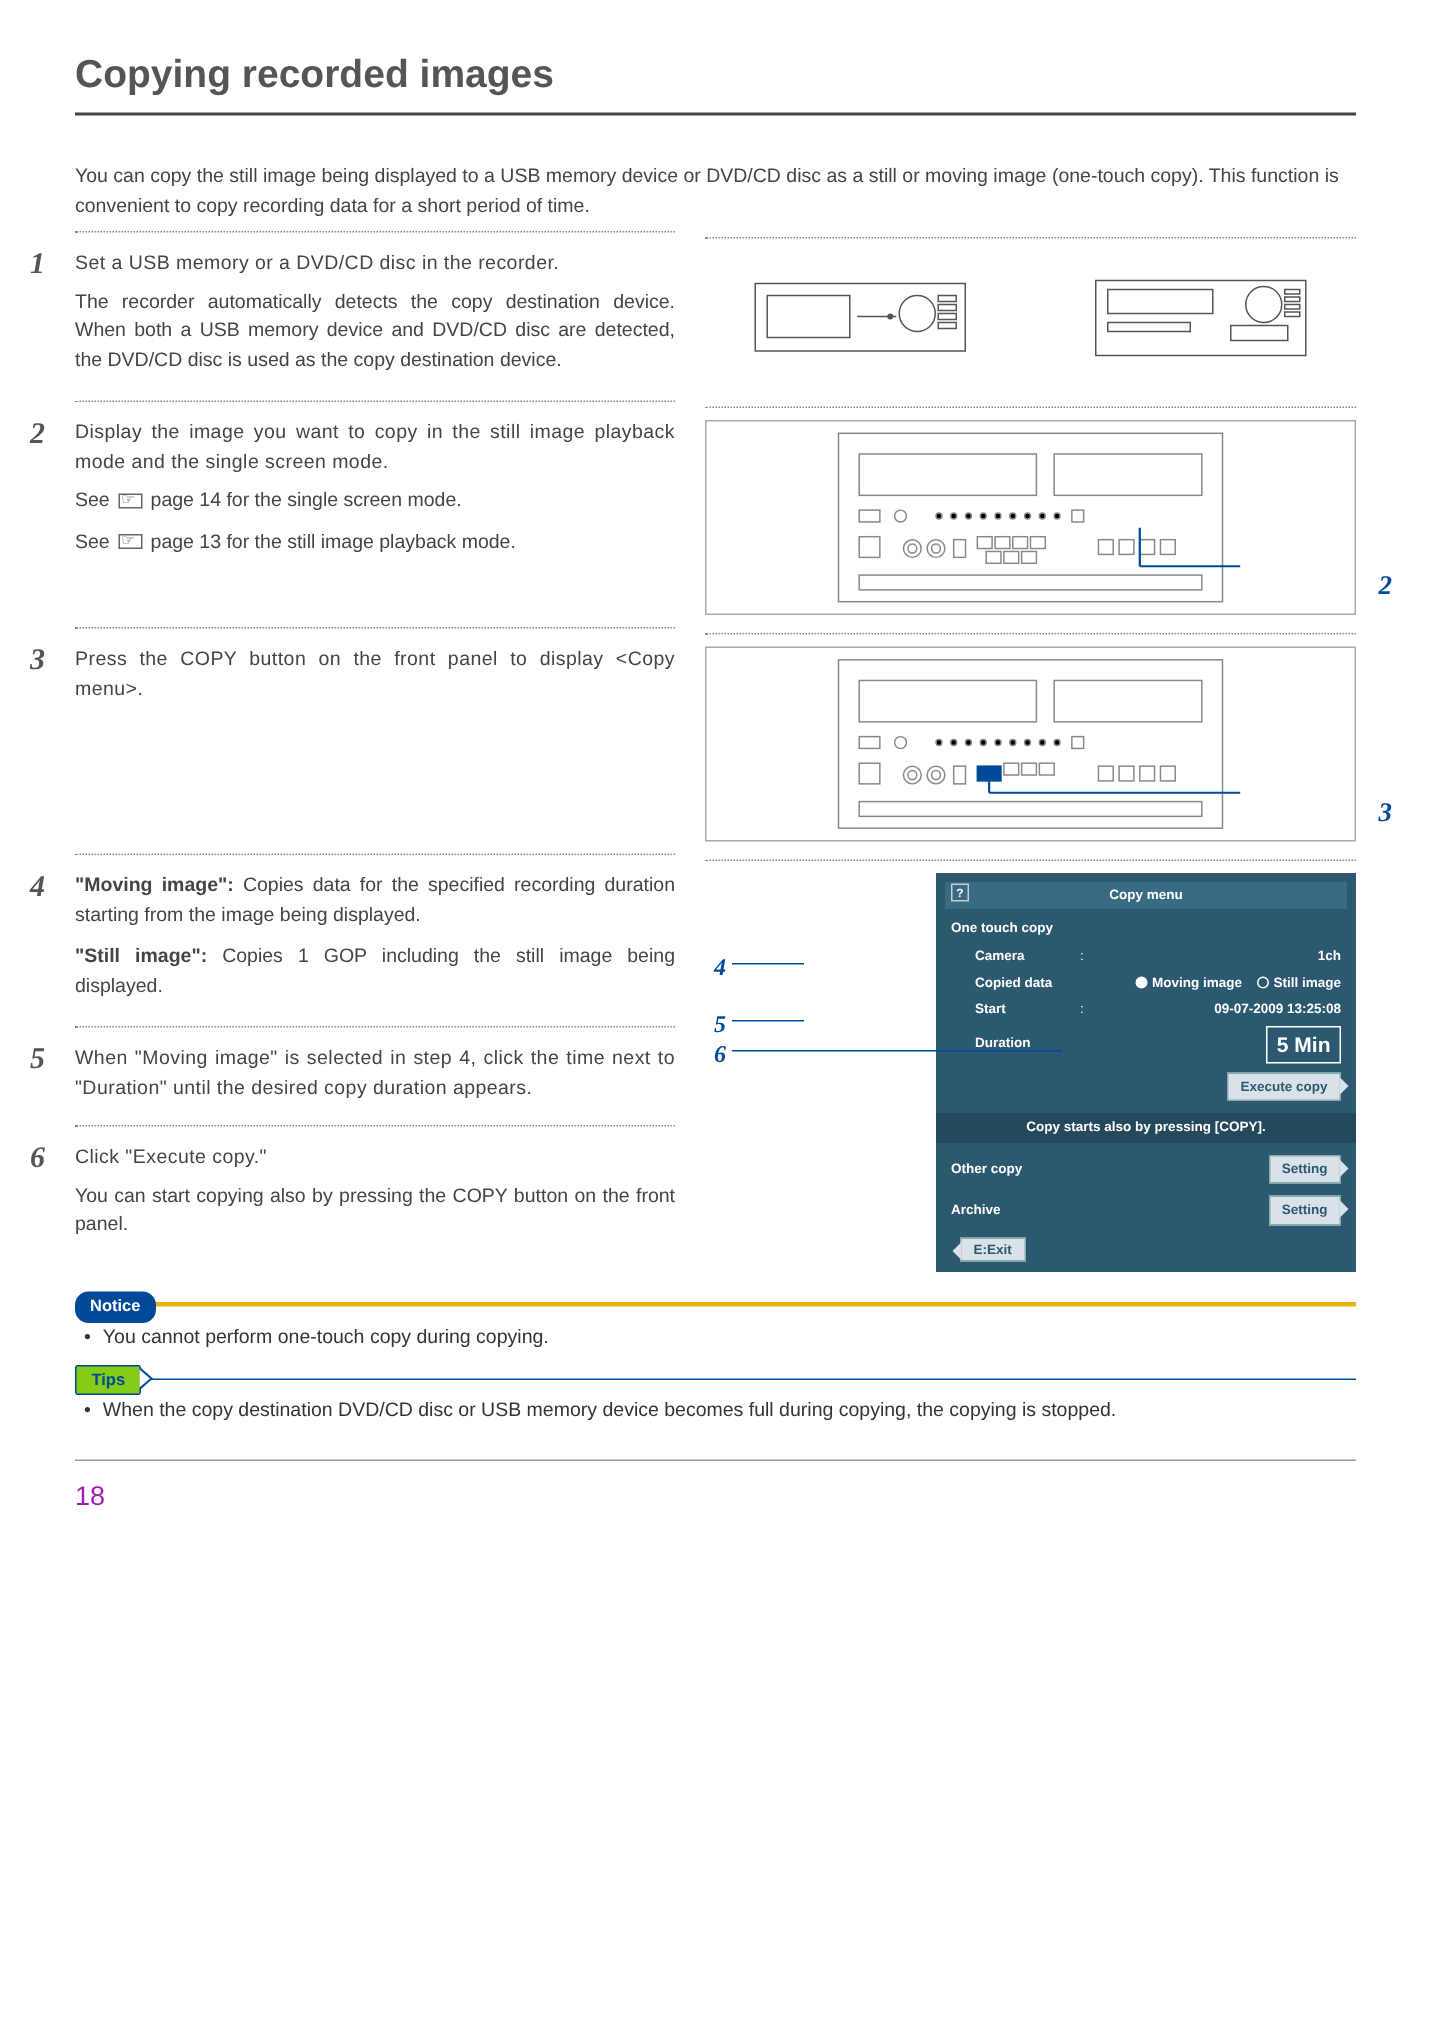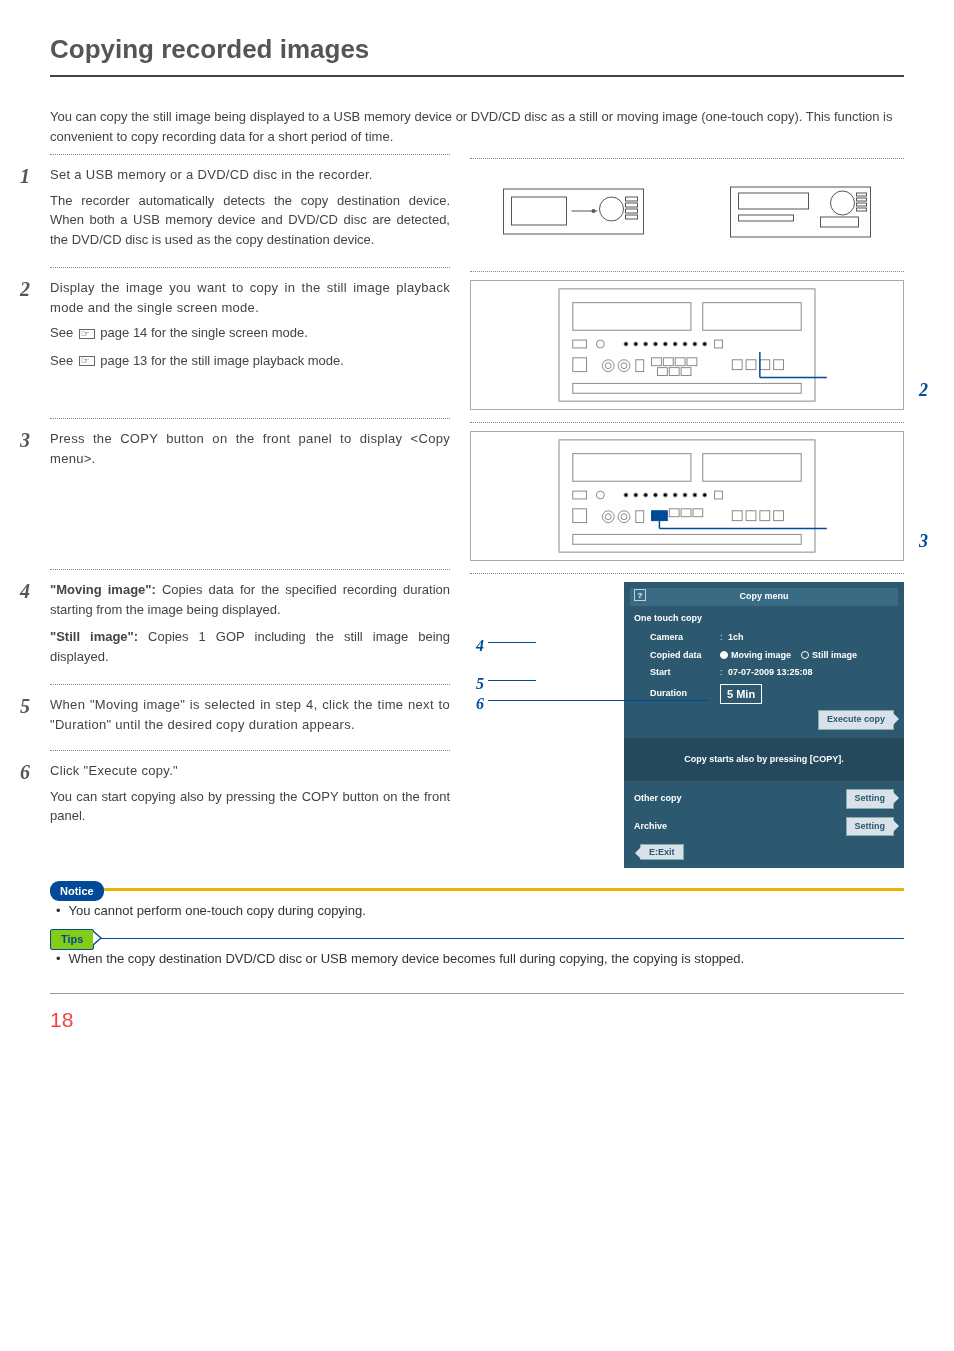--- a/index.html
+++ b/index.html
@@ -101,39 +101,39 @@
   }
   .copy-menu .cm-title .q {
     position: absolute; left: 4px; top: 1px;
     width: 12px; height: 12px; border: 1px solid #ccc;
     font-size: 8px; line-height: 12px;
   }
   .copy-menu .cm-section { font-weight: bold; padding: 2px 0 4px 4px; }
   .copy-menu .cm-row { display: flex; align-items: center; padding: 2px 4px 2px 20px; }
   .copy-menu .cm-label { width: 70px; font-weight: bold; }
   .copy-menu .cm-colon { width: 8px; }
-  .copy-menu .cm-value { flex: 1; font-weight: bold; }
+  .copy-menu .cm-value { flex: 1; font-weight: bold; text-align: right; }
   .copy-menu .radio { display: inline-block; width: 8px; height: 8px; border-radius: 50%; border: 1px solid #fff; vertical-align: middle; margin-right: 3px; }
   .copy-menu .radio.sel { background: #fff; }
-  .copy-menu .box { border: 1px solid #fff; padding: 1px 6px; display: inline-block; font-weight: bold; font-size: 11px; }
+  .copy-menu .box { border: 1px solid #fff; padding: 1px 6px; display: inline-block; font-weight: bold; font-size: 14px; }
   .copy-menu .btn {
     background: #d9e2e8; color: #2c5870; border: 1px solid #8aa;
     padding: 2px 8px; font-size: 9px; font-weight: bold;
     position: relative;
   }
   .copy-menu .btn-arrow::after {
     content: ""; position: absolute; right: -6px; top: 2px;
     border-top: 6px solid transparent; border-bottom: 6px solid transparent; border-left: 6px solid #d9e2e8;
   }
   .copy-menu .btn-arrow-left::before {
     content: ""; position: absolute; left: -6px; top: 2px;
     border-top: 6px solid transparent; border-bottom: 6px solid transparent; border-right: 6px solid #d9e2e8;
   }
   .copy-menu .exec-row { display: flex; justify-content: flex-end; padding: 4px; text-align: right; }
-  .copy-menu .note-row { background: #25495c; text-align: center; padding: 15px; font-weight: bold; margin: 4px -6px; }
+  .copy-menu .note-row { background: #25495c; text-align: center; padding: 3px; font-weight: bold; margin: 4px -6px; }
   .copy-menu .other-row { display: flex; justify-content: space-between; align-items: center; padding: 4px 4px; }
   .copy-menu .exit-row { padding: 6px 0 2px 0; }
 
   .callout-side {
     position: absolute;
     left: -30px;
     font-family: Georgia, serif;
     font-style: italic;
     font-weight: bold;
     font-size: 16px;
@@ -174,21 +174,21 @@
     content: ""; position: absolute; right: -7px; top: 2px;
     border-top: 6px solid transparent; border-bottom: 6px solid transparent; border-left: 7px solid #fff;
   }
   .tips-badge::before {
     content: ""; position: absolute; right: -9px; top: 1px;
     border-top: 7px solid transparent; border-bottom: 7px solid transparent; border-left: 8px solid #004a99;
   }
   ul.note-list { list-style: none; padding-left: 20px; }
   ul.note-list li::before { content: "•"; margin-left: -14px; margin-right: 8px; }
   .bottom-rule { border-top: 1px solid #999; margin-top: 24px; }
-  .page-num { font-size: 21px; color: #ef4444; margin-top: 10px; }
+  .page-num { font-size: 18px; color: #a21caf; margin-top: 10px; }
 
   .panel-illus-wrap { position: relative; margin: 6px 0 8px 0; }
   .illus-callout {
     position: absolute;
     right: -24px;
     bottom: 6px;
   }
 </style>
 </head>
 <body>
@@ -407,21 +407,21 @@
           <span class="cm-label">Copied data</span>
           <span class="cm-value">
             <span class="radio sel"></span><span>Moving image</span>
             &nbsp;&nbsp;
             <span class="radio"></span><span>Still image</span>
           </span>
         </div>
         <div class="cm-row">
           <span class="cm-label">Start</span>
           <span class="cm-colon">:</span>
-          <span class="cm-value">07-07-2009   13:25:08</span>
+          <span class="cm-value">09-07-2009   13:25:08</span>
         </div>
         <div class="cm-row">
           <span class="cm-label">Duration</span>
           <span class="cm-value"><span class="box">5 Min</span></span>
         </div>
         <div class="exec-row">
           <span class="btn btn-arrow">Execute copy</span>
         </div>
         <div class="note-row">Copy starts also by pressing [COPY].</div>
         <div class="other-row">

